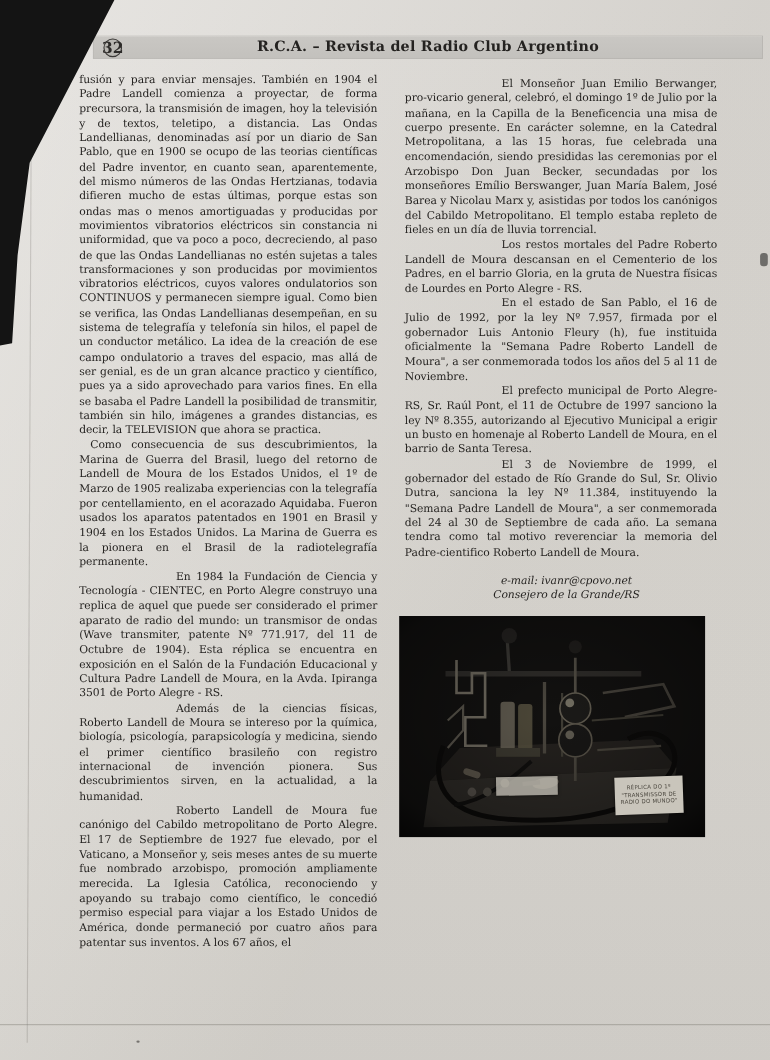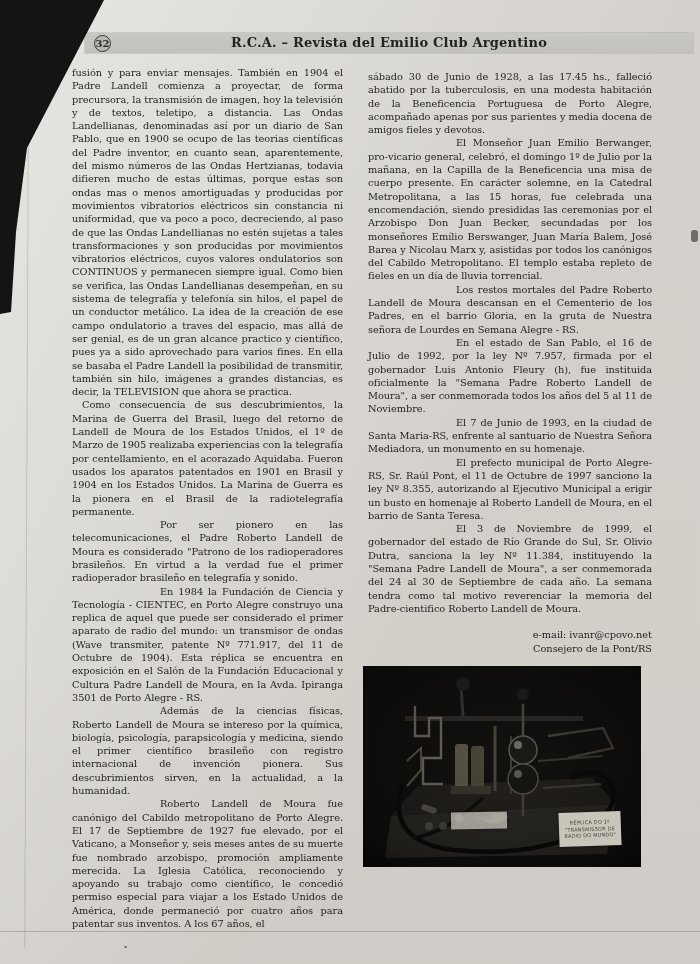--- a/index.html
+++ b/index.html
@@ -39,36 +39,36 @@
     box-shadow:0 0 0 .5px rgba(150,148,144,.6);
     z-index:4;
   }
   .hbar .title{
     position:absolute;left:0;right:0;top:2px;text-align:center;
     font-size:13px;font-weight:bold;color:#242220;letter-spacing:.2px;
   }
   .badge{
     position:absolute;left:9px;top:2px;width:15px;height:15px;border-radius:50%;
     border:1.6px solid #3a3836;background:#b9b7b2;
-    font-size:10px;font-weight:bold;color:#2c2a28;
+    font-size:14px;font-weight:bold;color:#2c2a28;
     display:flex;align-items:center;justify-content:center;
   }
   
   .col{
     position:absolute;top:66px;color:#211f1d;
     font-size:9.8px;line-height:13.3px;text-align:justify;
     letter-spacing:-.05px;z-index:2;
   }
   .col-left{left:72px;width:271px;}
   .col-right{left:368px;top:70px;width:284px;}
   .para{margin:0;}
   .indent-none{text-indent:0;}
   .indent-small{text-indent:10px;}
   .indent-deep{text-indent:88px;}
-  .contact{margin-top:13px;margin-left:10px;text-align:right;line-height:13.5px;}
+  .contact{margin-top:13px;margin-left:10px;text-align:center;line-height:13.5px;font-style:italic;}
   
   .photo{
     margin-top:11px;margin-left:-5px;width:278px;height:201px;
     background:#0e0d0c;position:relative;overflow:hidden;
   }
   .photo svg{display:block;}
   .photo-label{
     position:absolute;left:196px;top:146px;width:62px;height:34px;
     background:#c9c5bb;transform:rotate(-2deg);
     display:flex;flex-direction:column;align-items:center;justify-content:center;
@@ -84,46 +84,43 @@
     box-shadow:0 0 3px rgba(0,0,0,.6);
   }
 </style>
 </head>
 <body>
 
 <div class="page">
 
   <div class="hbar">
     <div class="badge">32</div>
-    <div class="title">R.C.A. – Revista del Emilio Club Argentino</div>
+    <div class="title">R.C.A. – Revista del Radio Club Argentino</div>
   </div>
 
   <div class="col col-left">
       <p class="para indent-none">fusión y para enviar mensajes. También en 1904 el Padre Landell comienza a proyectar, de forma precursora, la transmisión de imagen, hoy la televisión y de textos, teletipo, a distancia. Las Ondas Landellianas, denominadas así por un diario de San Pablo, que en 1900 se ocupo de las teorias científicas del Padre inventor, en cuanto sean, aparentemente, del mismo números de las Ondas Hertzianas, todavia difieren mucho de estas últimas, porque estas son ondas mas o menos amortiguadas y producidas por movimientos vibratorios eléctricos sin constancia ni uniformidad, que va poco a poco, decreciendo, al paso de que las Ondas Landellianas no estén sujetas a tales transformaciones y son producidas por movimientos vibratorios eléctricos, cuyos valores ondulatorios son CONTINUOS y permanecen siempre igual. Como bien se verifica, las Ondas Landellianas desempeñan, en su sistema de telegrafía y telefonía sin hilos, el papel de un conductor metálico. La idea de la creación de ese campo ondulatorio a traves del espacio, mas allá de ser genial, es de un gran alcance practico y científico, pues ya a sido aprovechado para varios fines. En ella se basaba el Padre Landell la posibilidad de transmitir, también sin hilo, imágenes a grandes distancias, es decir, la TELEVISION que ahora se practica.</p>
       <p class="para indent-small">Como consecuencia de sus descubrimientos, la Marina de Guerra del Brasil, luego del retorno de Landell de Moura de los Estados Unidos, el 1º de Marzo de 1905 realizaba experiencias con la telegrafía por centellamiento, en el acorazado Aquidaba. Fueron usados los aparatos patentados en 1901 en Brasil y 1904 en los Estados Unidos. La Marina de Guerra es la pionera en el Brasil de la radiotelegrafía permanente.</p>
-      <p class="para indent-deep">Por ser pionero en las telecomunicaciones, el Padre Roberto Landell de Moura es considerado "Patrono de los radioperadores brasileños. En virtud a la verdad fue el primer radioperador brasileño en telegrafía y sonido.</p>
       <p class="para indent-deep">En 1984 la Fundación de Ciencia y Tecnología - CIENTEC, en Porto Alegre construyo una replica de aquel que puede ser considerado el primer aparato de radio del mundo: un transmisor de ondas (Wave transmiter, patente Nº 771.917, del 11 de Octubre de 1904). Esta réplica se encuentra en exposición en el Salón de la Fundación Educacional y Cultura Padre Landell de Moura, en la Avda. Ipiranga 3501 de Porto Alegre - RS.</p>
       <p class="para indent-deep">Además de la ciencias físicas, Roberto Landell de Moura se intereso por la química, biología, psicología, parapsicología y medicina, siendo el primer científico brasileño con registro internacional de invención pionera. Sus descubrimientos sirven, en la actualidad,  a la humanidad.</p>
       <p class="para indent-deep">Roberto Landell de Moura fue canónigo del Cabildo metropolitano de Porto Alegre. El 17 de Septiembre de 1927 fue elevado, por el Vaticano, a Monseñor y, seis meses antes de su muerte fue nombrado arzobispo, promoción ampliamente merecida. La Iglesia Católica, reconociendo y apoyando su trabajo como científico, le concedió permiso especial para viajar a los Estado Unidos de América, donde permaneció por cuatro años para patentar sus inventos. A los 67 años, el</p>
     </div>
 
   <div class="col col-right">
     <div>
-        <p class="para indent-none">sábado 30 de Junio de 1928, a las 17.45 hs., falleció abatido por la tuberculosis, en una modesta habitación de la Beneficencia Portuguesa de Porto Alegre, acompañado apenas por sus parientes y media docena de amigos fieles y devotos.</p>
         <p class="para indent-deep">El Monseñor Juan Emilio Berwanger, pro-vicario general, celebró, el domingo 1º de Julio por la mañana, en la Capilla de la Beneficencia una misa de cuerpo presente. En carácter solemne, en la Catedral Metropolitana, a las 15 horas, fue celebrada una encomendación, siendo presididas las ceremonias por el Arzobispo Don Juan Becker, secundadas por los monseñores Emílio Berswanger, Juan María Balem, José Barea y Nicolau Marx y, asistidas por todos los canónigos del Cabildo Metropolitano. El templo estaba repleto de fieles en un día de lluvia torrencial.</p>
-        <p class="para indent-deep">Los restos mortales del Padre Roberto Landell de Moura descansan en el Cementerio de los Padres, en el barrio Gloria, en la gruta de Nuestra señora de Lourdes en Semana Alegre - RS.</p>
+        <p class="para indent-deep">Los restos mortales del Padre Roberto Landell de Moura descansan en el Cementerio de los Padres, en el barrio Gloria, en la gruta de Nuestra físicas de Lourdes en Porto Alegre - RS.</p>
         <p class="para indent-deep">En el estado de San Pablo, el 16 de Julio de 1992, por la ley Nº 7.957, firmada por el gobernador Luis Antonio Fleury (h), fue instituida oficialmente la "Semana Padre Roberto Landell de Moura", a ser conmemorada todos los años del 5 al 11 de Noviembre.</p>
-        <p class="para indent-deep">El 7 de Junio de 1993, en la ciudad de Santa Maria-RS, enfrente al santuario de Nuestra Señora Mediadora, un monumento en su homenaje.</p>
         <p class="para indent-deep">El prefecto municipal de Porto Alegre-RS, Sr. Raúl Pont, el 11 de Octubre de 1997 sanciono la ley Nº 8.355, autorizando al Ejecutivo Municipal a erigir un busto en homenaje al Roberto Landell de Moura, en el barrio de Santa Teresa.</p>
         <p class="para indent-deep">El 3 de Noviembre de 1999, el gobernador del estado de Río Grande do Sul, Sr. Olivio Dutra, sanciona la ley Nº 11.384, instituyendo la "Semana Padre Landell de Moura", a ser conmemorada del 24 al 30 de Septiembre de cada año. La semana tendra como tal motivo reverenciar la memoria del Padre-cientifico Roberto Landell de Moura.</p>
       </div>
 
     <div class="contact">
       <div>e-mail: ivanr@cpovo.net</div>
-      <div>Consejero de la Pont/RS</div>
+      <div>Consejero de la Grande/RS</div>
     </div>
 
     <div class="photo">
       <svg width="278" height="201" viewBox="0 0 278 201">
         <defs>
           <radialGradient id="vig" cx="50%" cy="45%" r="75%">
             <stop offset="0%" stop-color="#000" stop-opacity="0"></stop>
             <stop offset="80%" stop-color="#000" stop-opacity=".35"></stop>
             <stop offset="100%" stop-color="#000" stop-opacity=".75"></stop>
           </radialGradient>

